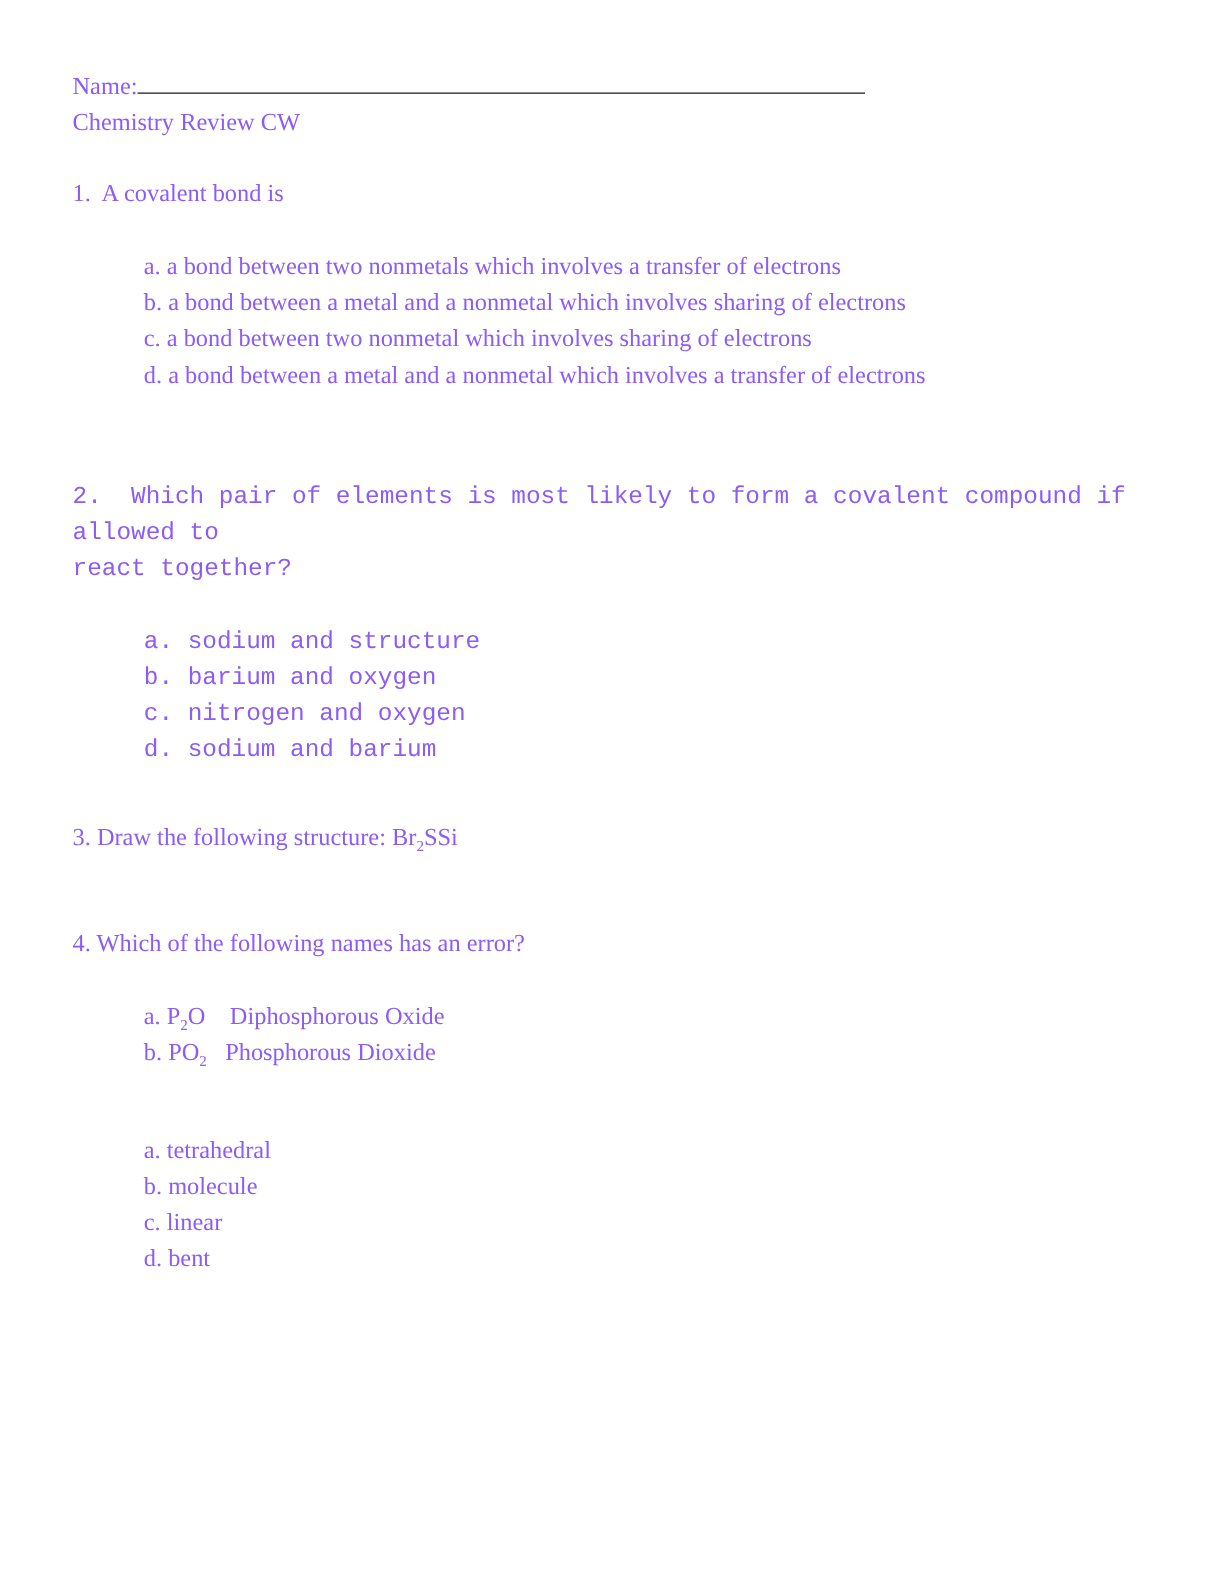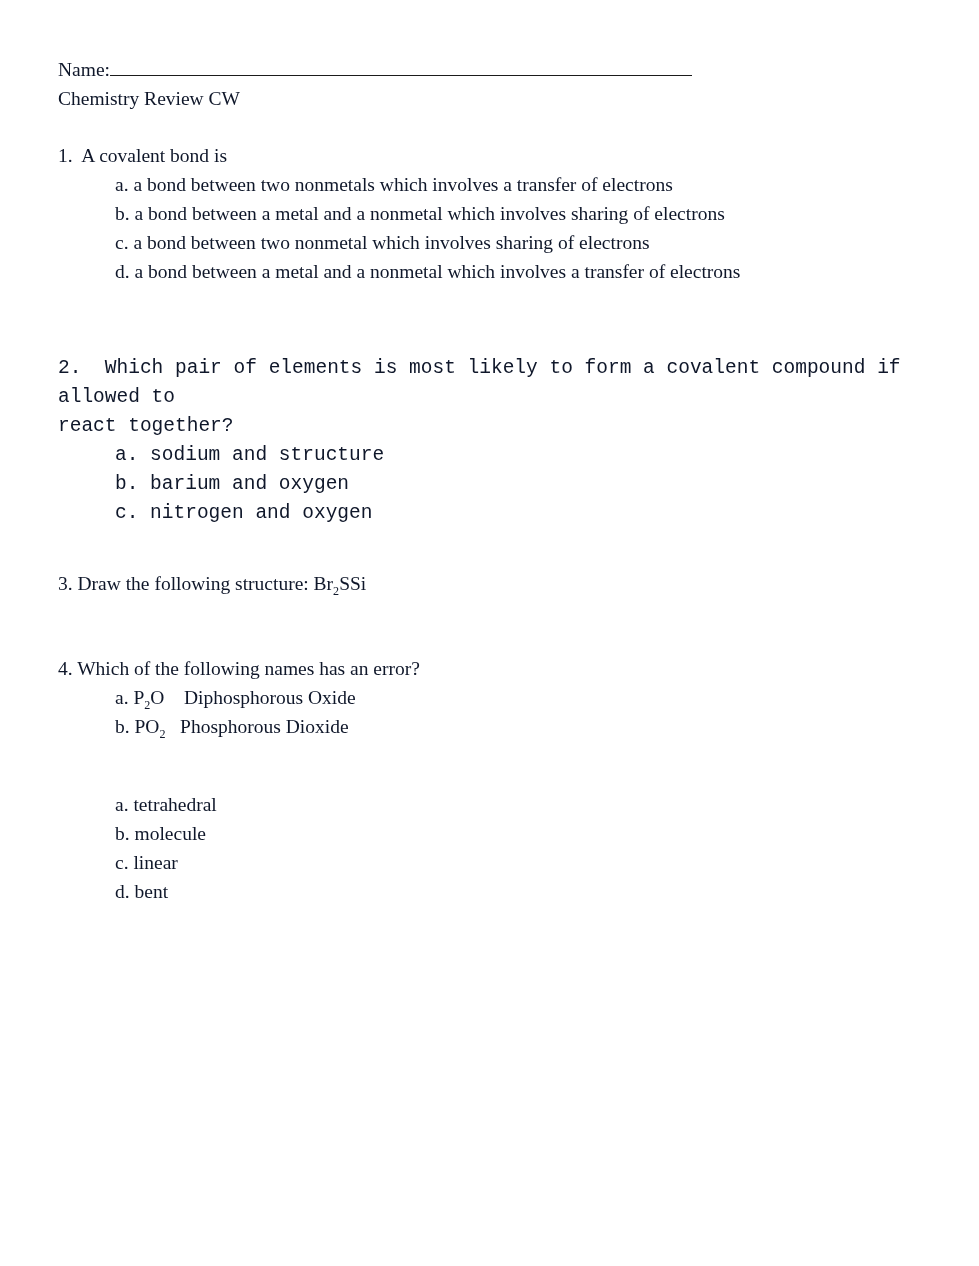--- a/index.html
+++ b/index.html
@@ -7,21 +7,21 @@
     padding: 0;
     background: #ffffff;
   }
   .page {
     position: relative;
     width: 979px;
     height: 1266px;
     box-sizing: border-box;
     padding: 55px 50px 0 58px;
     background: #ffffff;
-    color: #0f172a;
+    color: #8b5cf6;
     font-family: "Liberation Serif", "DejaVu Serif", serif;
     font-size: 19.5px;
     line-height: 29px;
     overflow: hidden;
   }
   .line, .qtext, .option {
     white-space: pre-wrap;
   }
   .name-line {
     display: inline-block;
@@ -30,20 +30,21 @@
     border-bottom: 1.5px solid #1b1b1b;
     vertical-align: baseline;
   }
   .question { margin: 0; }
   .q1 { margin-top: 28px; }
   .q2 { margin-top: 68px; font-family: Liberation Mono, monospace; }
   .q3 { margin-top: 41px; }
   .q4 { margin-top: 56px; }
   .q5 { margin-top: 49px; }
   .options {
+    margin-top: 29px;
     margin-left: 57px;
   }
   sub {
     font-size: 0.62em;
     line-height: 0;
   }
 </style>
 </head>
 <body>
 
@@ -63,20 +64,21 @@
     </div>
   </div>
 
   <div class="question q2">
     <div class="qtext"><span>2.  Which pair of elements is most likely to form a covalent compound if allowed to
 react together?</span></div>
     <div class="options">
       <div class="option"><span>a. sodium and structure</span></div>
       <div class="option"><span>b. barium and oxygen</span></div>
       <div class="option"><span>c. nitrogen and oxygen</span></div>
+      <div class="option"><span>d. sodium and barium</span></div>
     </div>
   </div>
 
   <div class="question q3">
     <div class="qtext"><span>3. Draw the following structure: Br</span><sub>2</sub><span>SSi</span></div>
   </div>
 
   <div class="question q4">
     <div class="qtext"><span>4. Which of the following names has an error?</span></div>
     <div class="options">

